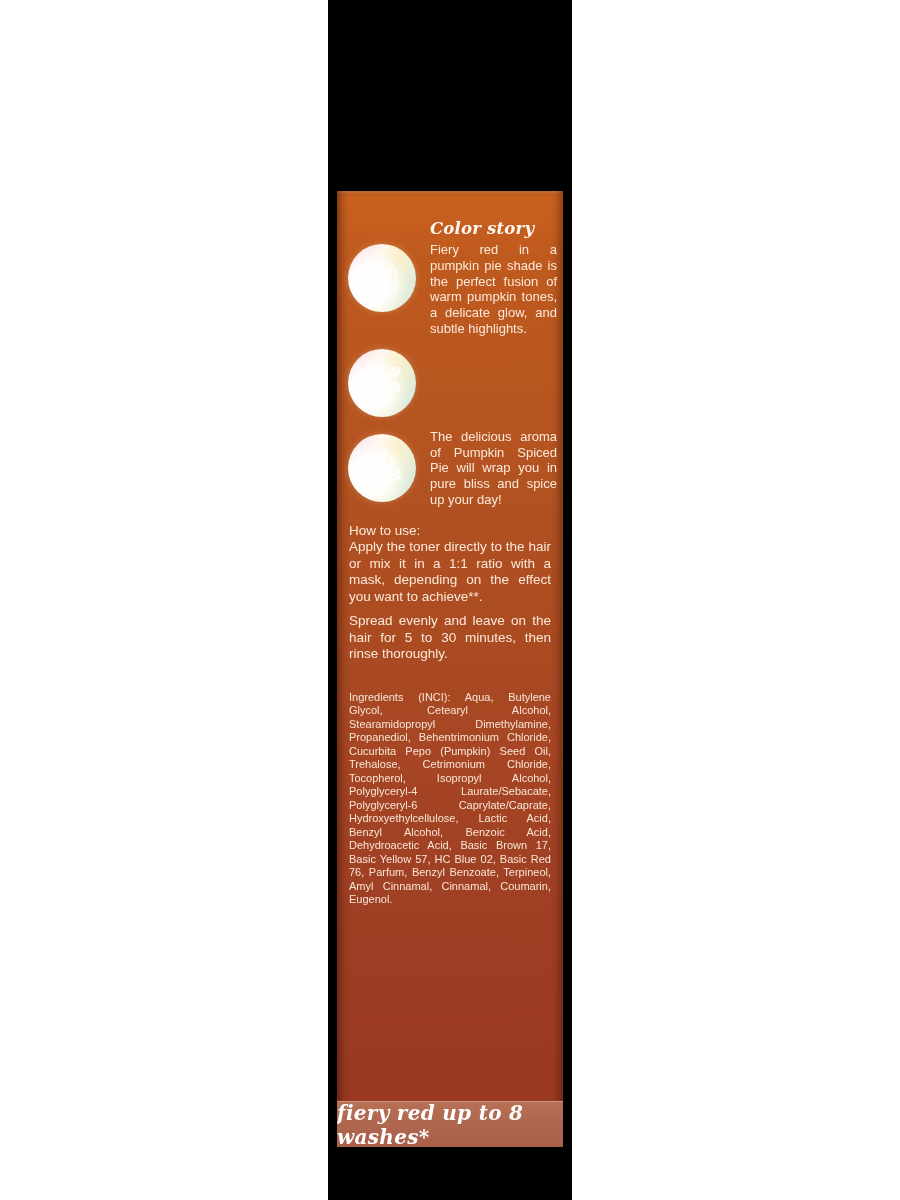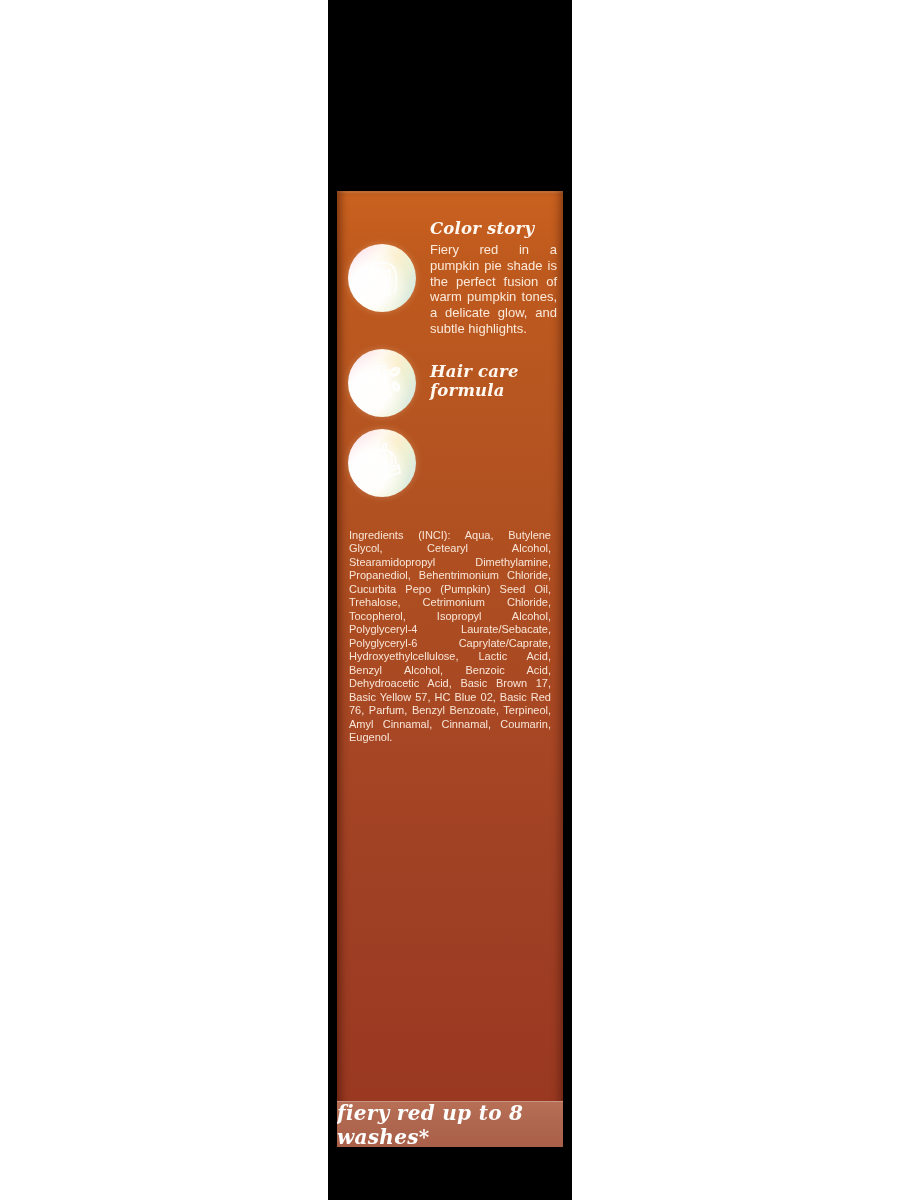--- a/index.html
+++ b/index.html
@@ -108,21 +108,20 @@
                   </g>
                   <g transform="rotate(62 38.5 27.5)">
                     <ellipse cx="38.5" cy="27.5" rx="5" ry="3.1"></ellipse>
                     <ellipse cx="38.5" cy="27.5" rx="2.9" ry="1.7"></ellipse>
                   </g>
                 </g>
               </svg>
             </div>
           </div>
           <div class="feature-text">
-            <div class="f-heading">Hair care formula</div>
           </div>
         </div>
 
         <div class="feature">
           <div class="icon-wrap">
             <div class="holo-circle">
               <svg width="46" height="46" viewBox="0 0 48 48">
                 <defs>
                   <mask id="slicecut">
                     <rect x="0" y="0" width="48" height="48" fill="#fff"></rect>
@@ -140,25 +139,31 @@
                     <path d="M31.5,12.5 C35.5,16 35.5,29 31.5,32.5"></path>
                   </g>
                   <path d="M20.5,31.5 L41.5,26 L43,34 L22.5,40.5 Z"></path>
                   <path d="M22.5,34.8 L41.2,29.3"></path>
                   <circle cx="25.5" cy="29" r="2.6"></circle>
                 </g>
               </svg>
             </div>
           </div>
           <div class="feature-text">
+            <div class="f-body">The delicious aroma of Pumpkin Spiced Pie will wrap you in pure bliss and spice up your day!</div>
           </div>
         </div>
 
       </div>
 
+      <div class="howto">
+        <div class="hh">How to use:</div>
+        <p>Apply the toner directly to the hair or mix it in a 1:1 ratio with a mask, depending on the effect you want to achieve**.</p>
+        <p>Spread evenly and leave on the hair for 5 to 30 minutes, then rinse thoroughly.</p>
+      </div>
 
       <div class="ingredients">Ingredients (INCI): Aqua, Butylene Glycol, Cetearyl Alcohol, Stearamidopropyl Dimethylamine, Propanediol, Behentrimonium Chloride, Cucurbita Pepo (Pumpkin) Seed Oil, Trehalose, Cetrimonium Chloride, Tocopherol, Isopropyl Alcohol, Polyglyceryl-4 Laurate/Sebacate, Polyglyceryl-6 Caprylate/Caprate, Hydroxyethylcellulose, Lactic Acid, Benzyl Alcohol, Benzoic Acid, Dehydroacetic Acid, Basic Brown 17, Basic Yellow 57, HC Blue 02, Basic Red 76, Parfum, Benzyl Benzoate, Terpineol, Amyl Cinnamal, Cinnamal, Coumarin, Eugenol.</div>
 
       <div class="claim-bar">
         <span class="claim-text">fiery red up to 8 washes*</span>
       </div>
 
     </div>
   </div>
 </div>

